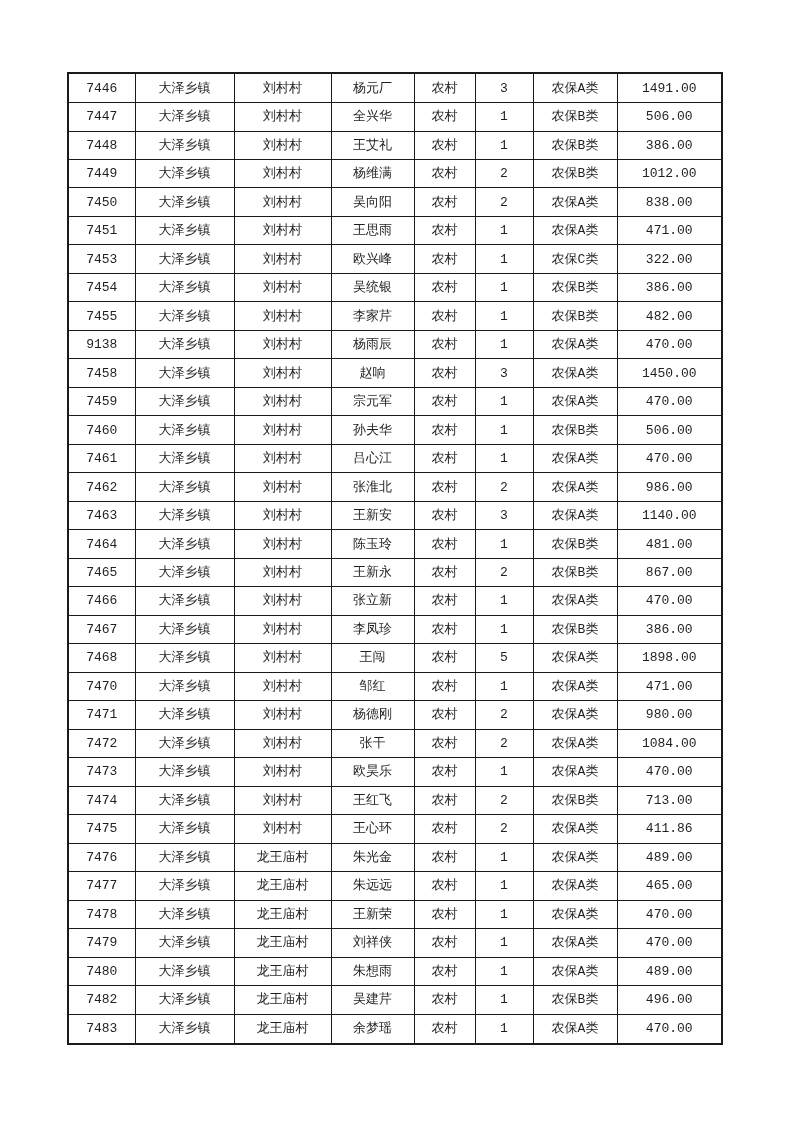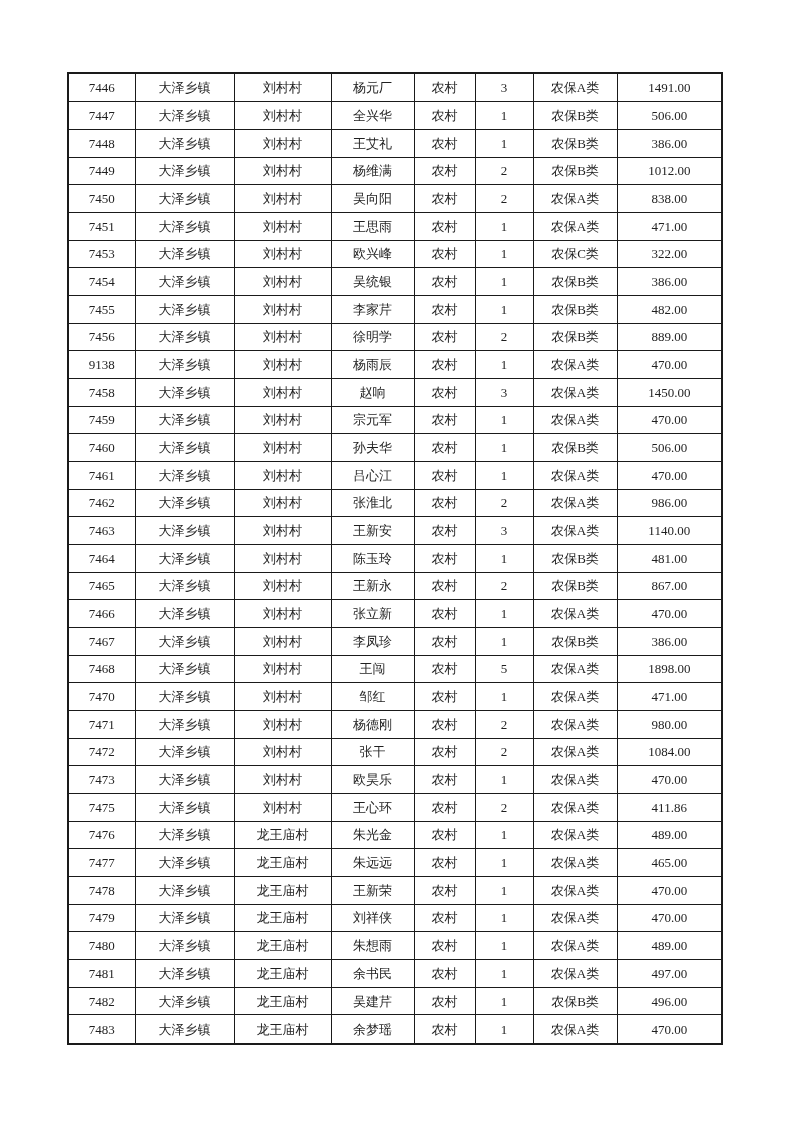--- a/index.html
+++ b/index.html
@@ -6,21 +6,21 @@
     margin: 0;
     padding: 0;
     background: #ffffff;
   }
   .page {
     position: relative;
     width: 793px;
     height: 1122px;
     background: var(--page-bg, #ffffff);
     overflow: hidden;
-    font-family: Liberation Serif, serif;
+    font-family: Liberation Mono, monospace;
   }
   table.data-table {
     position: absolute;
     left: 67px;
     top: 72px;
     width: 654px;
     height: 973px;
     border-collapse: collapse;
     table-layout: fixed;
     border: 2px solid var(--border-color, #1a1a1a);
@@ -137,30 +137,20 @@
           <td>7455</td>
           <td>大泽乡镇</td>
           <td>刘村村</td>
           <td>李家芹</td>
           <td>农村</td>
           <td>1</td>
           <td>农保B类</td>
           <td>482.00</td>
         </tr>
         <tr>
-          <td>7456</td>
-          <td>大泽乡镇</td>
-          <td>刘村村</td>
-          <td>徐明学</td>
-          <td>农村</td>
-          <td>2</td>
-          <td>农保B类</td>
-          <td>889.00</td>
-        </tr>
-        <tr>
           <td>9138</td>
           <td>大泽乡镇</td>
           <td>刘村村</td>
           <td>杨雨辰</td>
           <td>农村</td>
           <td>1</td>
           <td>农保A类</td>
           <td>470.00</td>
         </tr>
         <tr>
@@ -307,20 +297,30 @@
           <td>7473</td>
           <td>大泽乡镇</td>
           <td>刘村村</td>
           <td>欧昊乐</td>
           <td>农村</td>
           <td>1</td>
           <td>农保A类</td>
           <td>470.00</td>
         </tr>
         <tr>
+          <td>7474</td>
+          <td>大泽乡镇</td>
+          <td>刘村村</td>
+          <td>王红飞</td>
+          <td>农村</td>
+          <td>2</td>
+          <td>农保B类</td>
+          <td>713.00</td>
+        </tr>
+        <tr>
           <td>7475</td>
           <td>大泽乡镇</td>
           <td>刘村村</td>
           <td>王心环</td>
           <td>农村</td>
           <td>2</td>
           <td>农保A类</td>
           <td>411.86</td>
         </tr>
         <tr>
@@ -365,30 +365,20 @@
         </tr>
         <tr>
           <td>7480</td>
           <td>大泽乡镇</td>
           <td>龙王庙村</td>
           <td>朱想雨</td>
           <td>农村</td>
           <td>1</td>
           <td>农保A类</td>
           <td>489.00</td>
-        </tr>
-        <tr>
-          <td>7481</td>
-          <td>大泽乡镇</td>
-          <td>龙王庙村</td>
-          <td>余书民</td>
-          <td>农村</td>
-          <td>1</td>
-          <td>农保A类</td>
-          <td>497.00</td>
         </tr>
         <tr>
           <td>7482</td>
           <td>大泽乡镇</td>
           <td>龙王庙村</td>
           <td>吴建芹</td>
           <td>农村</td>
           <td>1</td>
           <td>农保B类</td>
           <td>496.00</td>

